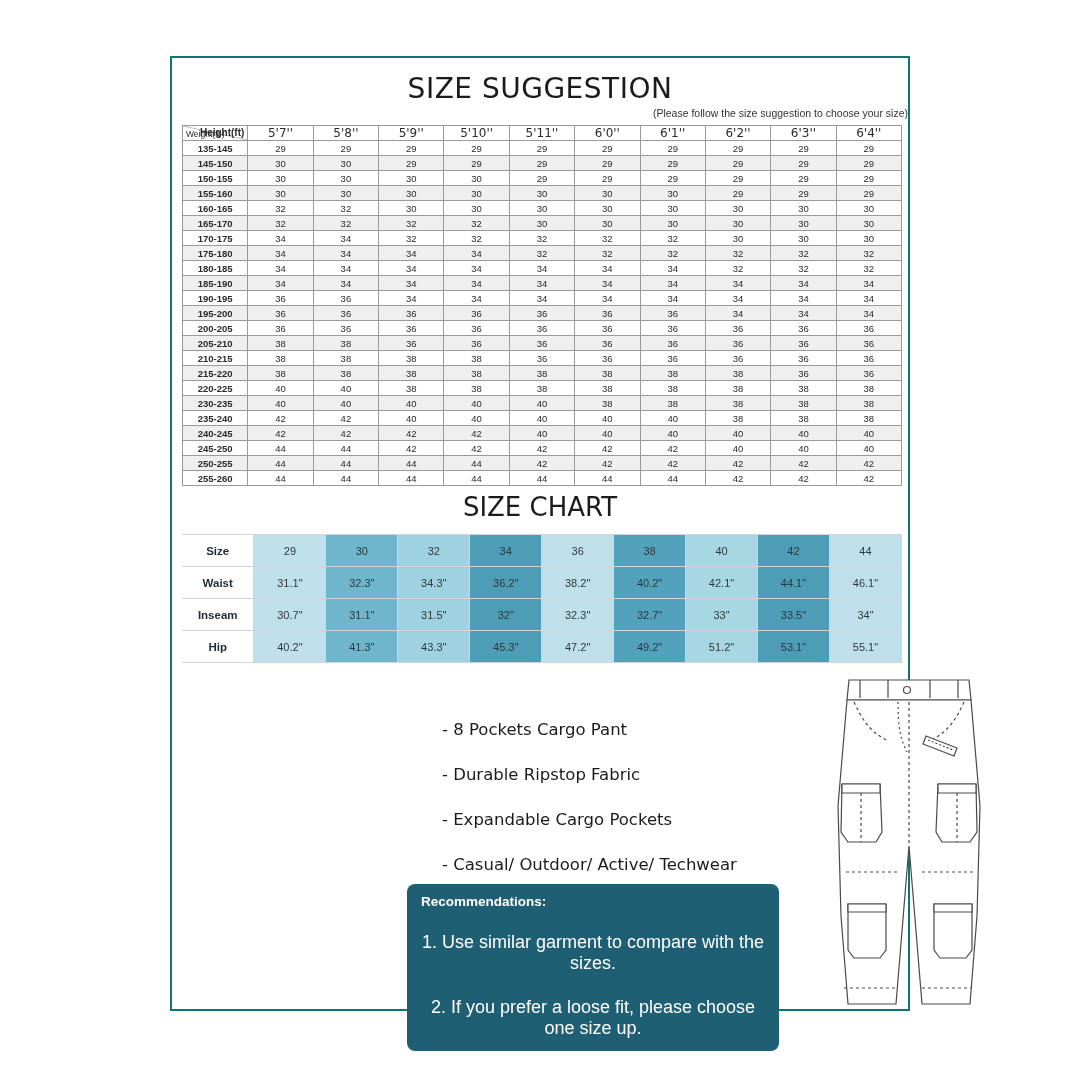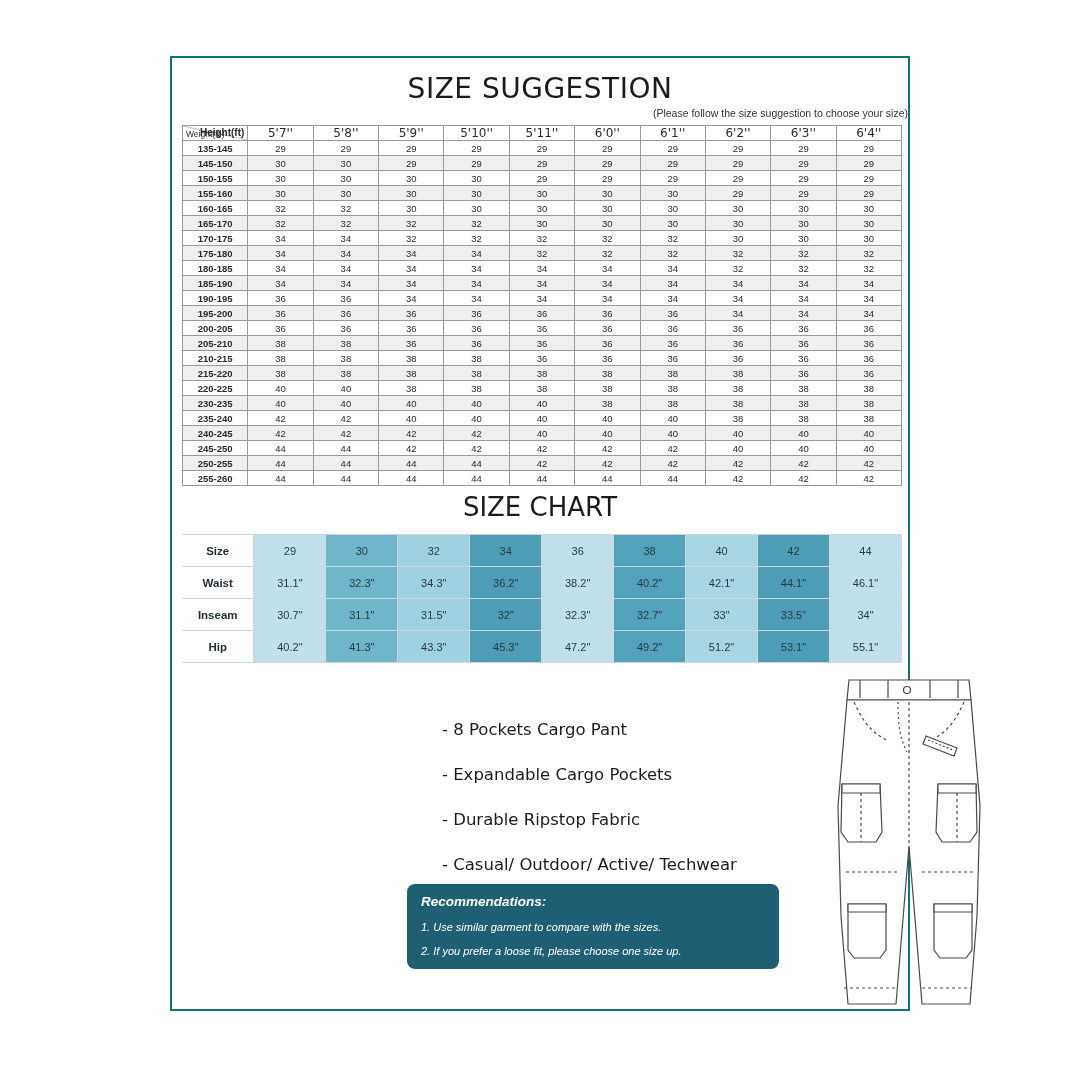--- a/index.html
+++ b/index.html
@@ -158,30 +158,30 @@
   .rec {
     position: absolute;
     left: 235px;
     top: 826px;
     width: 372px;
     background: #1f5f74;
     border-radius: 8px;
     padding: 10px 14px 12px 14px;
     box-sizing: border-box;
     color: #ffffff;
-    font-style: italic;
   }
   .rec .rhead {
     font-weight: bold;
     font-size: 13.5px;
     margin-bottom: 6px;
   }
   .rec .rline {
-    font-size: 11px;
-    margin-top: 12px;
+    font-size: 18px;
+    margin-top: 23px;
+    text-align: center;
   }
 
   
   .pants {
     position: absolute;
     left: 622px;
     top: 608px;
     width: 230px;
     height: 350px;
   }
@@ -575,22 +575,22 @@
           <td class="c5">49.2"</td>
           <td class="c6">51.2"</td>
           <td class="c7">53.1"</td>
           <td class="c8">55.1"</td>
         </tr>
       </tbody>
     </table>
 
     <div class="features">
       <div class="f">- 8 Pockets Cargo Pant</div>
+      <div class="f">- Durable Ripstop Fabric</div>
       <div class="f">- Expandable Cargo Pockets</div>
-      <div class="f">- Durable Ripstop Fabric</div>
       <div class="f">- Casual/ Outdoor/ Active/ Techwear</div>
     </div>
 
     <div class="rec">
       <div class="rhead">Recommendations:</div>
       <div class="rline">1. Use similar garment to compare with the sizes.</div>
       <div class="rline">2. If you prefer a loose fit, please choose one size up.</div>
     </div>
 
     <div class="pants">

